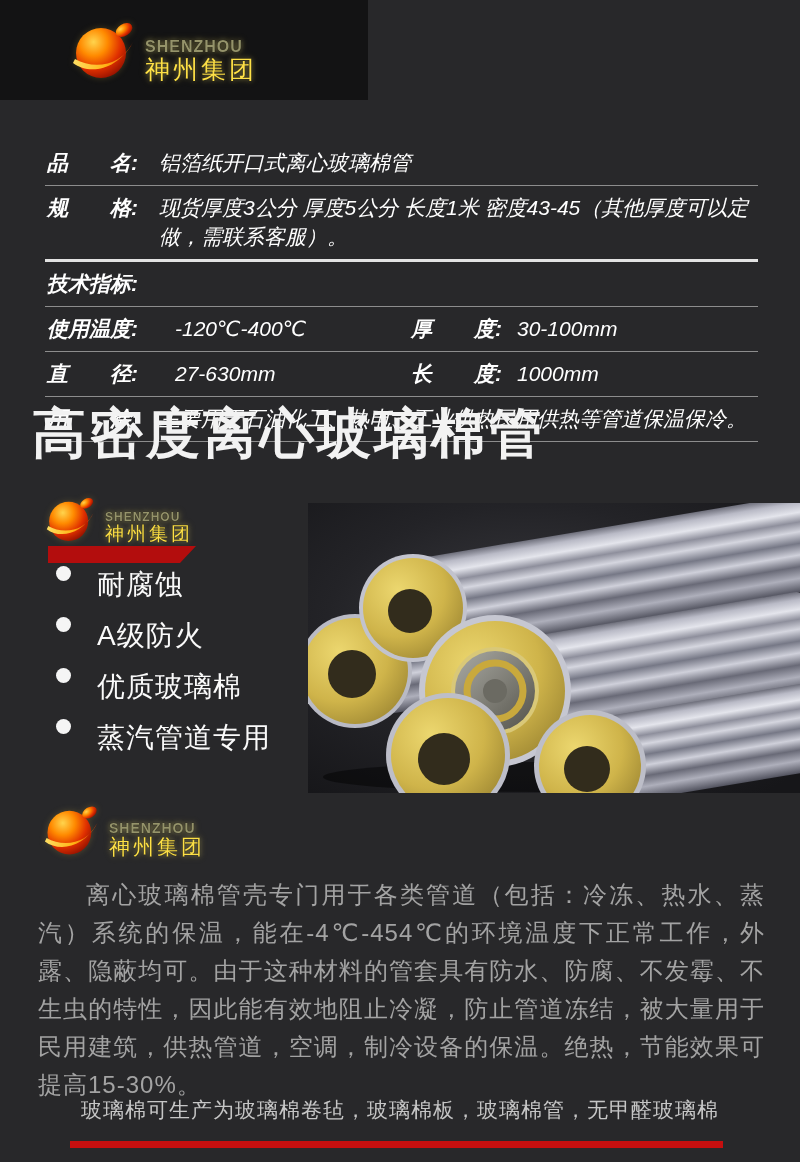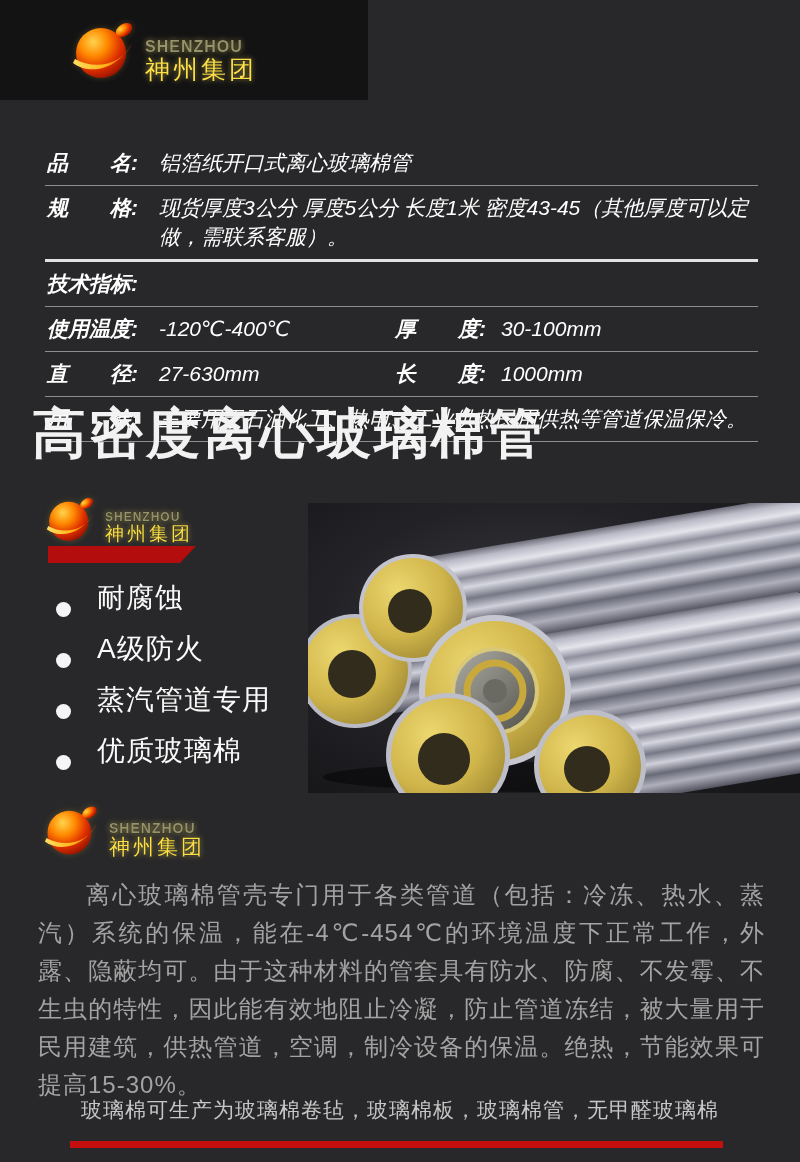--- a/index.html
+++ b/index.html
@@ -23,32 +23,32 @@
     display:flex;align-items:center;padding-left:72px;box-sizing:border-box;}
   .logo-pos-2{position:absolute;left:46px;top:494px;}
   .logo-pos-3{position:absolute;left:44px;top:802px;}
   
   .spec-table{position:absolute;left:45px;top:141px;width:713px;font-size:21px;}
   .spec-row{display:flex;align-items:flex-start;padding:7px 0 8px 2px;
     border-bottom:1px solid #8d8d8d;line-height:29px;font-style:italic;}
   .spec-row.thick{border-bottom:3px solid #e2e2e2;}
   .spec-label{flex:none;width:112px;font-weight:bold;white-space:nowrap;}
   .spec-value{flex:1;}
-  .spec-value.fixed{flex:none;width:236px;}
+  .spec-value.fixed{flex:none;width:236px;margin-left:16px;}
   .spec-label-b{flex:none;width:106px;font-weight:bold;white-space:nowrap;}
   .spec-value-b{flex:1;}
   
   .main-title{position:absolute;left:32px;top:398px;margin:0;
     font-family:Liberation Serif, serif;
     font-size:54px;font-weight:900;letter-spacing:3px;color:#f2f2f2;}
   
   .red-bar{position:absolute;left:48px;top:546px;width:148px;height:17px;background:#b30d0d;
     clip-path:polygon(0 0,100% 0,calc(100% - 16px) 100%,0 100%);}
   .features{position:absolute;left:56px;top:566px;margin:0;padding:0;list-style:none;}
-  .features li{display:flex;align-items:flex-end;height:51px;font-size:28px;color:#fafafa;letter-spacing:1px;}
+  .features li{display:flex;align-items:flex-start;height:51px;font-size:28px;color:#fafafa;letter-spacing:1px;}
   .features .dot{flex:none;width:15px;height:15px;border-radius:50%;background:#f5f5f5;margin-right:26px;}
   
   .pipes{position:absolute;left:308px;top:503px;width:492px;height:290px;}
   
   .description{position:absolute;left:38px;top:876px;width:727px;margin:0;
     font-size:24px;line-height:38px;letter-spacing:1px;color:#a3a3a3;
     text-indent:2em;text-align:justify;}
   
   .footer-text{position:absolute;left:0;top:1096px;width:100%;text-align:center;
     font-family:"DejaVu Serif","Liberation Serif",serif;
@@ -166,25 +166,25 @@
     <li>
       <span class="dot"></span>
       <span>耐腐蚀</span>
     </li>
     <li>
       <span class="dot"></span>
       <span>A级防火</span>
     </li>
     <li>
       <span class="dot"></span>
+      <span>优质玻璃棉</span>
+    </li>
+    <li>
+      <span class="dot"></span>
       <span>蒸汽管道专用</span>
-    </li>
-    <li>
-      <span class="dot"></span>
-      <span>优质玻璃棉</span>
     </li>
   </ul>
 
   <svg class="pipes" viewBox="0 0 492 290">
     <rect width="492" height="290" fill="url(#gPipeBg)"></rect>
     <ellipse cx="230" cy="274" rx="215" ry="15" fill="#000" opacity="0.45"></ellipse>
 
     <rect x="45" y="120" width="200" height="96" rx="10" transform="rotate(-9.5 47 168)" fill="url(#gFoil)"></rect>
 
     <g>

